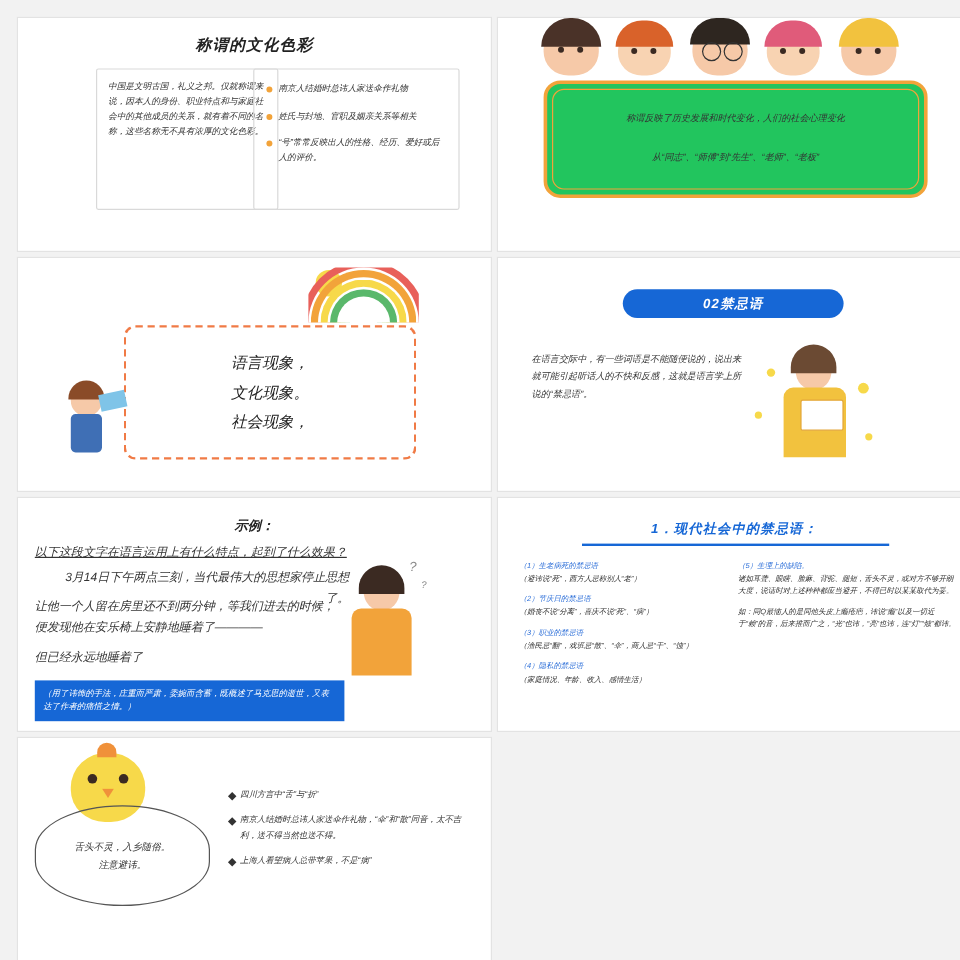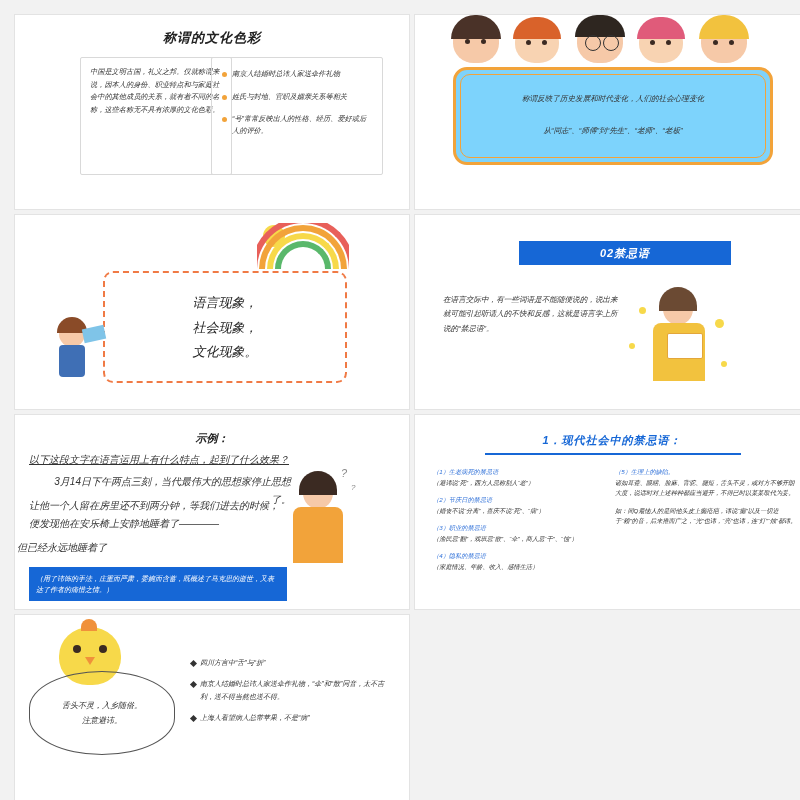--- a/index.html
+++ b/index.html
@@ -50,44 +50,44 @@
     background:#f2a33a;margin-top:4px;
   }
 
   
   .kid-head{
     position:absolute;border-radius:50% 50% 45% 45%;
   }
   .s2-frame{
     position:absolute;left:38px;top:52px;width:320px;height:98px;
     border:3px solid #f2a33a;border-radius:14px;box-sizing:border-box;
-    background:#7dd3fc;
+    background:#22c55e;
   }
   .s2-frame:after{
     content:"";position:absolute;left:4px;top:4px;right:4px;bottom:4px;
     border:1.5px solid #f2a33a;border-radius:10px;
   }
   .s2-line{
     font-size:7.6px;color:#333;text-align:center;position:relative;z-index:2;
   }
 
   
   .rainbow{position:absolute;right:60px;top:8px;width:92px;height:46px;overflow:hidden;}
   .arc{position:absolute;border-style:solid;border-bottom:none;border-radius:50% 50% 0 0 / 100% 100% 0 0;left:50%;transform:translateX(-50%);bottom:0;}
   .s3-dash{
     position:absolute;left:88px;top:56px;width:244px;height:112px;
     border:2px dashed #f07a45;border-radius:10px;box-sizing:border-box;
   }
   .s3-text{font-size:13px;color:#222;line-height:1.9;text-align:center;}
 
   
   .blue-bar{
-    position:absolute;left:104px;top:26px;width:212px;height:24px;
+    position:absolute;left:104px;top:26px;width:184px;height:24px;
     background:#1667d6;color:#fff;font-size:11px;font-weight:bold;
-    display:flex;align-items:center;justify-content:center;letter-spacing:1px;
+    display:flex;align-items:center;justify-content:center;letter-spacing:1px;border-radius:12px;
   }
   .blue-bar-shadow{
     position:absolute;left:108px;top:30px;width:200px;height:24px;
     border:1px solid #cfcfcf;z-index:-1;
   }
 
   
   .s5-title{font-size:11px;font-weight:bold;color:#222;text-align:center;width:100%;position:absolute;top:16px;}
   .s5-q{font-size:10px;color:#333;}
   .underline{text-decoration:underline;}
@@ -186,22 +186,22 @@
     <div class="rainbow">
       <div class="circle" style="left:6px;top:2px;width:22px;height:22px;background:#f7d94a;"></div>
       <div class="arc" style="width:92px;height:46px;border-width:6px;border-color:#e8605a;"></div>
       <div class="arc" style="width:76px;height:38px;border-width:6px;border-color:#f2a33a;"></div>
       <div class="arc" style="width:60px;height:30px;border-width:6px;border-color:#f7d94a;"></div>
       <div class="arc" style="width:44px;height:22px;border-width:6px;border-color:#5ab86b;"></div>
     </div>
     <div class="s3-dash">
       <div class="s3-text" style="padding-top:18px;">
         <div>语言现象，</div>
+        <div>文化现象。</div>
         <div>社会现象，</div>
-        <div>文化现象。</div>
       </div>
     </div>
     <div>
       <div class="circle" style="position:absolute;left:44px;top:106px;width:26px;height:26px;background:#f6c9a8;"></div>
       <div class="circle" style="position:absolute;left:42px;top:102px;width:30px;height:16px;background:#8a4b28;border-radius:15px 15px 0 0;"></div>
       <div style="position:absolute;left:44px;top:130px;width:26px;height:32px;background:#3f6fb5;border-radius:4px;"></div>
       <div style="position:absolute;left:68px;top:112px;width:22px;height:14px;background:#7fc4e8;transform:rotate(-12deg);"></div>
     </div>
   </div>
 
@@ -219,21 +219,21 @@
       <div class="circle" style="position:absolute;left:214px;top:128px;width:6px;height:6px;background:#f7d94a;"></div>
       <div class="circle" style="position:absolute;left:306px;top:146px;width:6px;height:6px;background:#f7d94a;"></div>
     </div>
   </div>
 
   <div class="slide">
     <div class="s5-title">示例：</div>
     <div class="t s5-q underline" style="left:14px;top:38px;width:310px;">以下这段文字在语言运用上有什么特点，起到了什么效果？</div>
     <div class="t s5-q" style="left:26px;top:58px;width:250px;line-height:1.8;text-align:right;">3月14日下午两点三刻，当代最伟大的思想家停止思想了。</div>
     <div class="t s5-q" style="left:14px;top:82px;width:250px;line-height:1.8;">让他一个人留在房里还不到两分钟，等我们进去的时候，便发现他在安乐椅上安静地睡着了————</div>
-    <div class="t s5-q" style="left:2px;top:126px;width:250px;">但已经永远地睡着了</div>
+    <div class="t s5-q" style="left:14px;top:126px;width:250px;">但已经永远地睡着了</div>
     <div class="s5-blue">（用了讳饰的手法，庄重而严肃，委婉而含蓄，既概述了马克思的逝世，又表达了作者的痛惜之情。）</div>
     <div>
       <div class="circle" style="position:absolute;left:288px;top:62px;width:30px;height:32px;background:#f6c9a8;"></div>
       <div class="circle" style="position:absolute;left:284px;top:56px;width:38px;height:24px;background:#3b2a22;border-radius:19px 19px 0 0;"></div>
       <div style="position:absolute;left:278px;top:92px;width:50px;height:56px;background:#f2a33a;border-radius:8px 8px 0 0;"></div>
       <div style="position:absolute;left:326px;top:52px;font-size:11px;color:#8a8a8a;">?</div>
       <div style="position:absolute;left:336px;top:68px;font-size:8px;color:#8a8a8a;">?</div>
     </div>
   </div>
 

